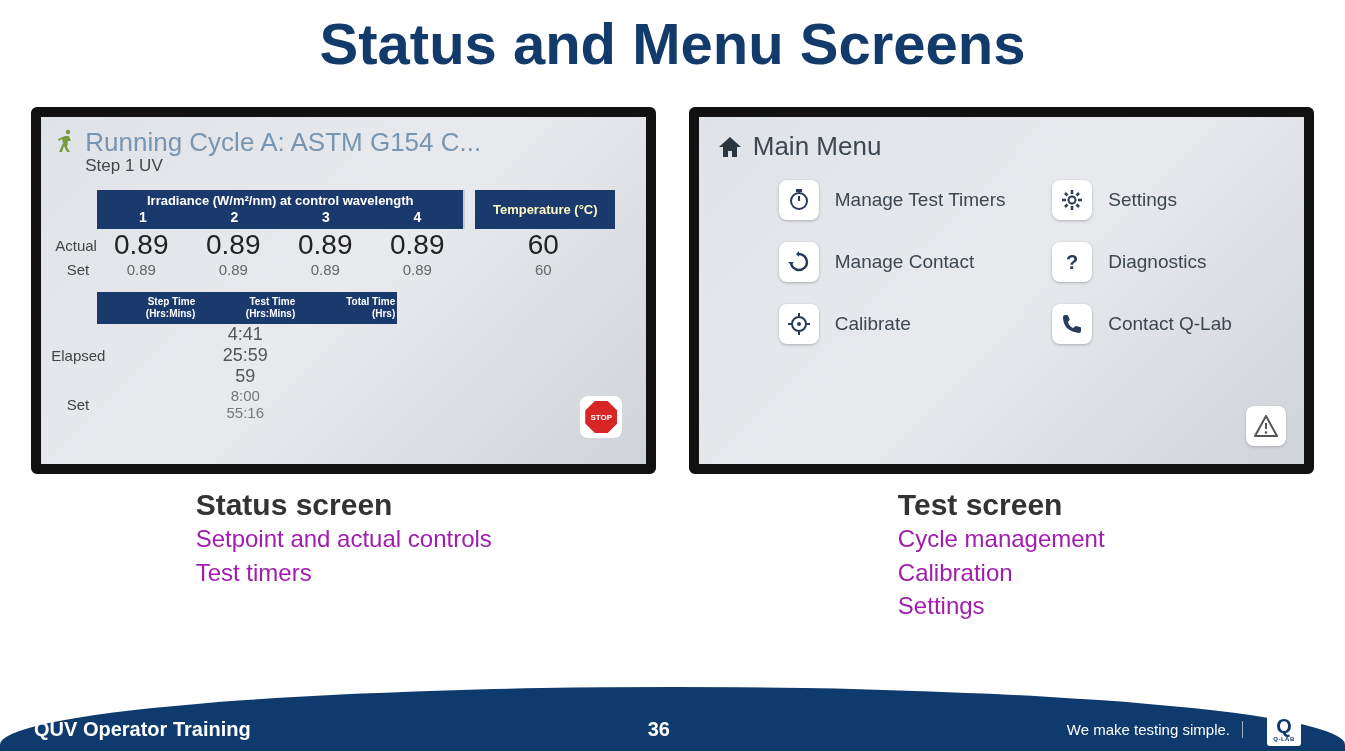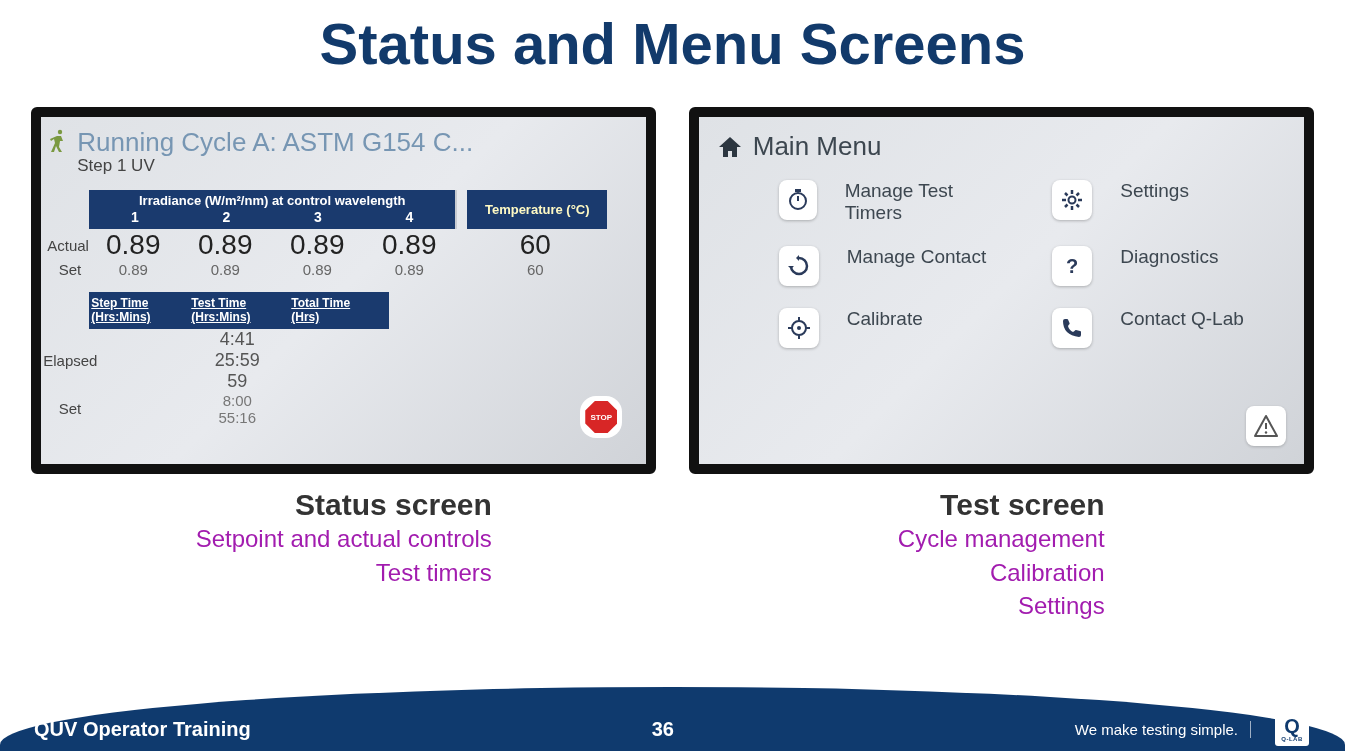--- a/index.html
+++ b/index.html
@@ -2,21 +2,21 @@
 <html><head>
 <meta charset="utf-8">
 <style>
   * { box-sizing: border-box; }
   html, body { margin:0; padding:0; width:1345px; height:751px; background:#fff; font-family: "Segoe UI", Arial, sans-serif; overflow:hidden;}
   .slide { width:1345px; height:751px; position:relative; }
   .title { text-align:center; font-size:58px; font-weight:700; color:#123a6b; padding-top:10px; letter-spacing:0px;}
   .panels { display:flex; justify-content:space-between; padding:30px 25px 0 25px; gap:20px;}
   .panel-wrap { flex:1; display:flex; flex-direction:column; align-items:center;}
   .panel { width:625px; height:367px; background:linear-gradient(135deg,#dfe2e6 0%, #e8eaee 50%, #d0d3d8 100%); border:10px solid #111; border-radius:6px; padding:8px 14px; position:relative; color:#333; }
-  .panel.left { padding:10px 8px; }
+  .panel.left { padding:10px 16px; }
   .cycle-head { display:flex; align-items:flex-start; gap:10px; }
   .run-icon { color:#7a9940; font-size:22px; margin-top:2px;}
   .cycle-title { color:#7796b3; font-size:26px; font-weight:400;}
   .step-label { color:#444; font-size:17px; margin-left:36px; margin-top:-2px;}
   .tbl { margin:14px 0 0 40px; }
   .hdr-row { display:flex; }
   .hdr-irr { background:#1a3a6e; color:#fff; width:368px; text-align:center; border-right:2px solid #c8cbd1;}
   .hdr-temp { background:#1a3a6e; color:#fef9c3; width:140px; text-align:center; margin-left:10px; font-size:13px; font-weight:600; padding:6px 4px; display:flex; align-items:center; justify-content:center;}
   .hdr-irr-top { font-size:13px; font-weight:600; padding:3px 0 0 0;}
   .hdr-irr-nums { display:flex;}
@@ -25,44 +25,44 @@
   .rlabel { width:40px; margin-left:-42px; text-align:right; font-size:15px; color:#444; padding-right:6px;}
   .cells { display:flex; width:368px;}
   .cells > div { flex:1; text-align:center;}
   .actual .cells > div { font-size:28px; color:#222; font-weight:300;}
   .set .cells > div { font-size:15px; color:#666;}
   .tempcell { width:140px; margin-left:10px; text-align:center;}
   .actual .tempcell { font-size:28px; color:#222; font-weight:300;}
   .set .tempcell { font-size:15px; color:#666;}
   .tbl2 { margin:14px 0 0 40px;}
   .hdr2 { display:flex; background:#1a3a6e; color:#fff; width:300px;}
-  .hdr2 > div { flex:1; text-align:left; font-size:12px; font-weight:600; padding:4px 2px; line-height:1.2;text-decoration:underline;}
+  .hdr2 > div { flex:1; text-align:right; font-size:10px; font-weight:600; padding:4px 2px; line-height:1.2;}
   .data2 { display:flex; align-items:center;}
   .data2 .rlabel { width:44px; margin-left:-46px;}
   .data2 .cells2 { display:flex; width:300px;flex-direction:column;}
   .data2 .cells2 > div { flex:1; text-align:center; font-size:18px; color:#555;}
   .data2.set .cells2 > div { font-size:15px; color:#777;}
-  .stop-btn { position:absolute; right:24px; bottom:26px; width:42px; height:42px; background:#fff; border-radius:16px; display:flex; align-items:center; justify-content:center;}
+  .stop-btn { position:absolute; right:24px; bottom:26px; width:42px; height:42px; background:#fff; border-radius:8px; display:flex; align-items:center; justify-content:center;}
   .stop-oct { width:32px; height:32px; background:#d82626; clip-path: polygon(30% 0,70% 0,100% 30%,100% 70%,70% 100%,30% 100%,0 70%,0 30%); display:flex; align-items:center; justify-content:center; color:#fff; font-size:8px; font-weight:700;}
   
   .mm-head { display:flex; align-items:center; gap:10px; padding:6px 4px 10px 4px; color:#3d4750;}
   .home-icon { font-size:24px; }
   .mm-title { font-size:26px; font-weight:400;}
   .mm-grid { display:grid; grid-template-columns: 1fr 1fr; column-gap:30px; row-gap:22px; padding:8px 10px 0 50px;}
-  .mm-item { display:flex; align-items:flex-start; gap:28px; color:#3d4750; font-size:19px;padding-left:16px;}
+  .mm-item { display:flex; align-items:center; gap:16px; color:#3d4750; font-size:19px;padding-left:16px;}
   .mm-ico { width:40px; height:40px; background:#fff; border-radius:8px; box-shadow:0 1px 3px rgba(0,0,0,.25); display:flex; align-items:center; justify-content:center; color:#2a3a5a; font-size:22px;}
   .warn-btn { position:absolute; right:18px; bottom:18px; width:40px; height:40px; background:#fff; border-radius:8px; display:flex; align-items:center; justify-content:center; color:#555; font-size:22px; box-shadow:0 1px 3px rgba(0,0,0,.2);}
   
-  .cap { text-align:right; margin-top:14px;}
+  .cap { text-align:left; margin-top:14px;}
   .cap-h { font-size:30px; font-weight:700; color:#333;}
   .cap-sub { font-size:24px; color:#a21caf; line-height:1.4;}
   
   .footer { position:absolute; left:0; right:0; bottom:0; height:66px;}
   .footer-curve { position:absolute; left:0; right:0; bottom:0; height:64px; background: radial-gradient(ellipse 1400px 340px at 50% 400%, #0f3a6e 60%, #0f3a6e 60%) , #0f3a6e; border-top-left-radius:700px 60px; border-top-right-radius:700px 60px;}
-  .footer-bar { position:absolute; left:0; right:8px; bottom:0; height:40px; display:flex; align-items:center; justify-content:space-between; padding:0 28px 4px 34px; color:#fff;}
+  .footer-bar { position:absolute; left:0; right:16px; bottom:0; height:40px; display:flex; align-items:center; justify-content:space-between; padding:0 28px 4px 34px; color:#fff;}
   .footer-left { font-size:20px; font-weight:700;}
   .footer-page { font-size:20px; font-weight:700;}
   .footer-right { display:flex; align-items:center; gap:24px;}
   .tagline { font-size:15px; border-right:1px solid rgba(255,255,255,.6); padding-right:12px;}
   .qlogo { width:34px; height:34px; background:#fff; border-radius:3px; display:flex; flex-direction:column; align-items:center; justify-content:center; color:#0f3a6e;}
   .qlogo .q { font-size:20px; font-weight:700; line-height:1;}
   .qlogo .ql { font-size:6px; font-weight:700; letter-spacing:.5px;}
   svg { display:block; }
 </style>
 </head>

